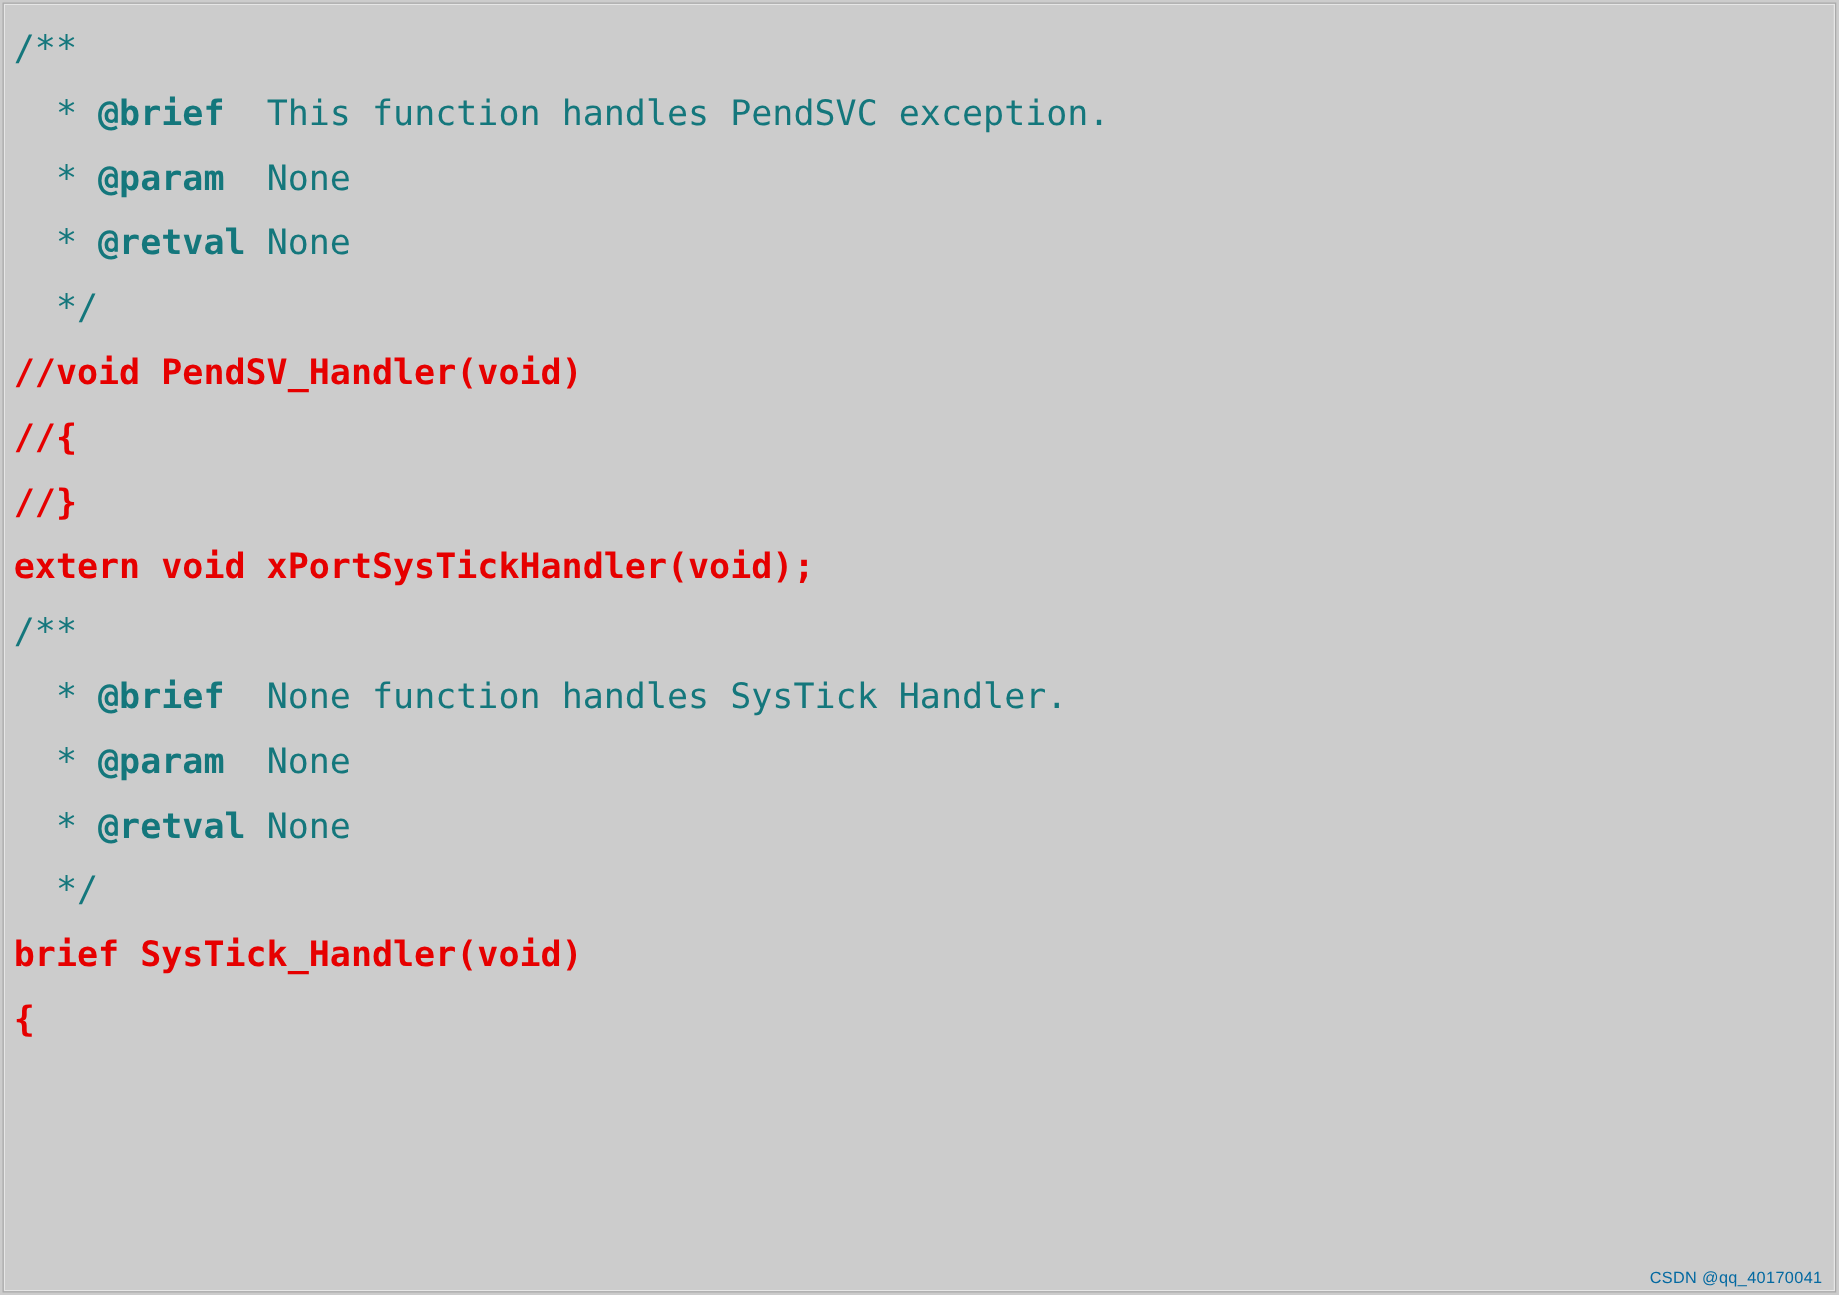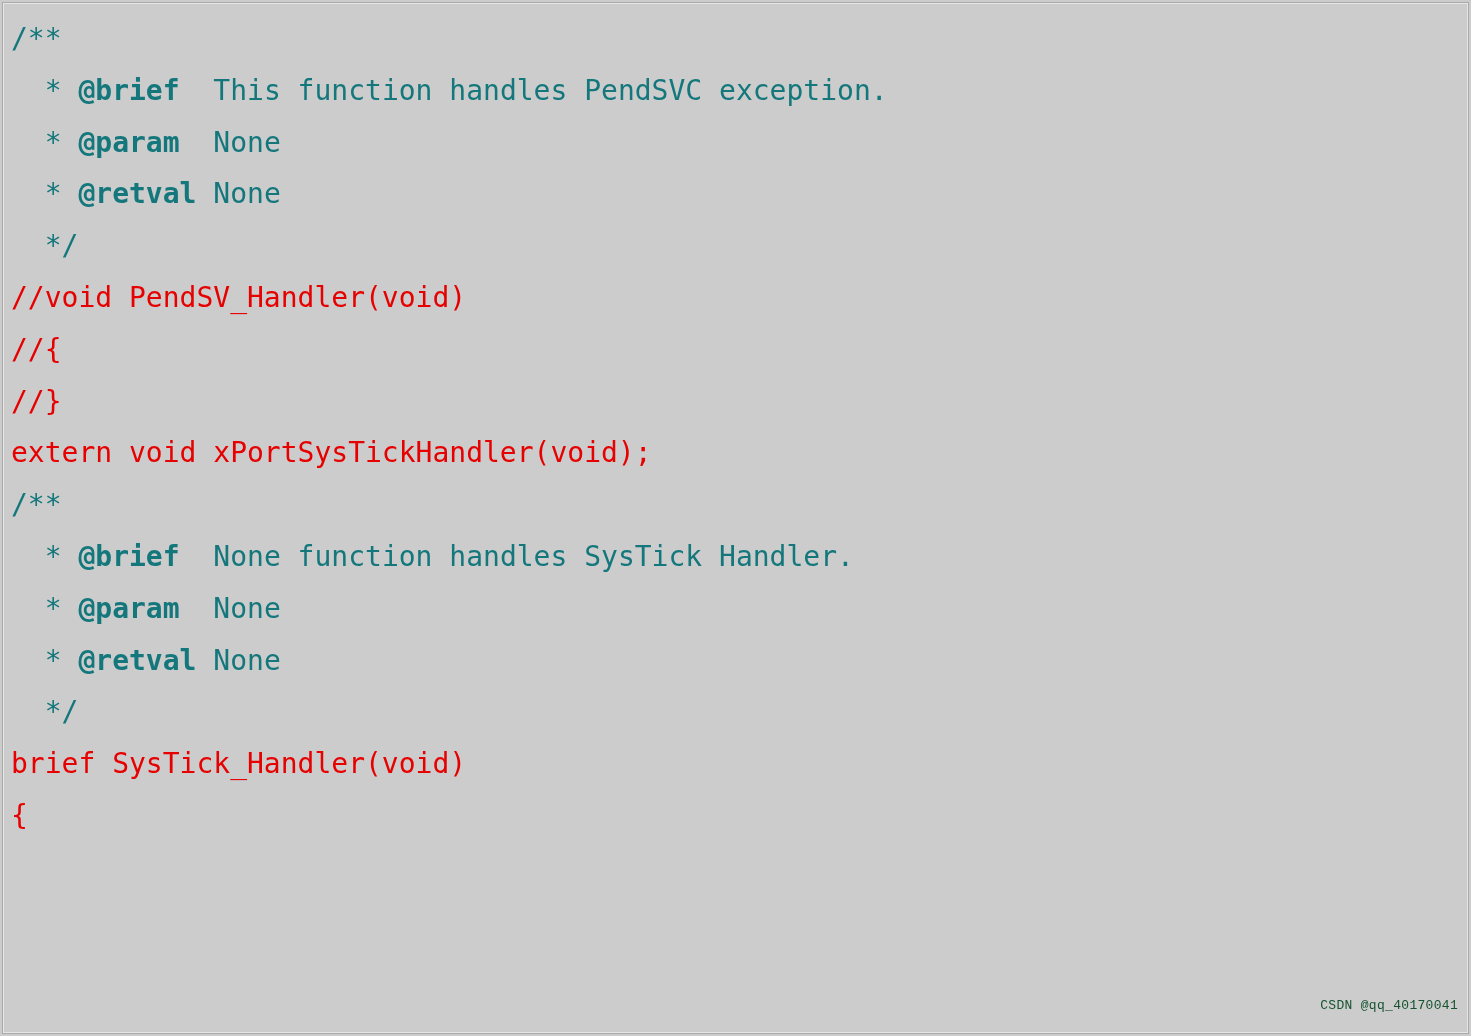--- a/index.html
+++ b/index.html
@@ -26,28 +26,28 @@
     position: relative;
   }
   pre {
     margin: 0;
     padding: 10px 0 0 8px;
     white-space: pre;
     line-height: 1.85;
   }
   .teal { color: #14777c; }
   .teal-bold { color: #14777c; font-weight: bold; }
-  .red-bold { color: #e60000; font-weight: normal; }
+  .red-bold { color: #e60000; font-weight: bold; }
   .watermark {
     position: absolute;
-    bottom: 20px;
+    bottom: 4px;
     right: 10px;
-    font-family: Liberation Mono, monospace;
+    font-family: Liberation Sans, sans-serif;
     font-size: 13px;
-    color: #14532d;
+    color: #0369a1;
     letter-spacing: 0.3px;
   }
 </style>
 </head>
 <body>
 
 <div class="code-container">
 <pre><span class="teal">/**</span>
 <span class="teal">  * </span><span class="teal-bold">@brief</span><span class="teal">  This function handles PendSVC exception.</span>
 <span class="teal">  * </span><span class="teal-bold">@param</span><span class="teal">  None</span>

